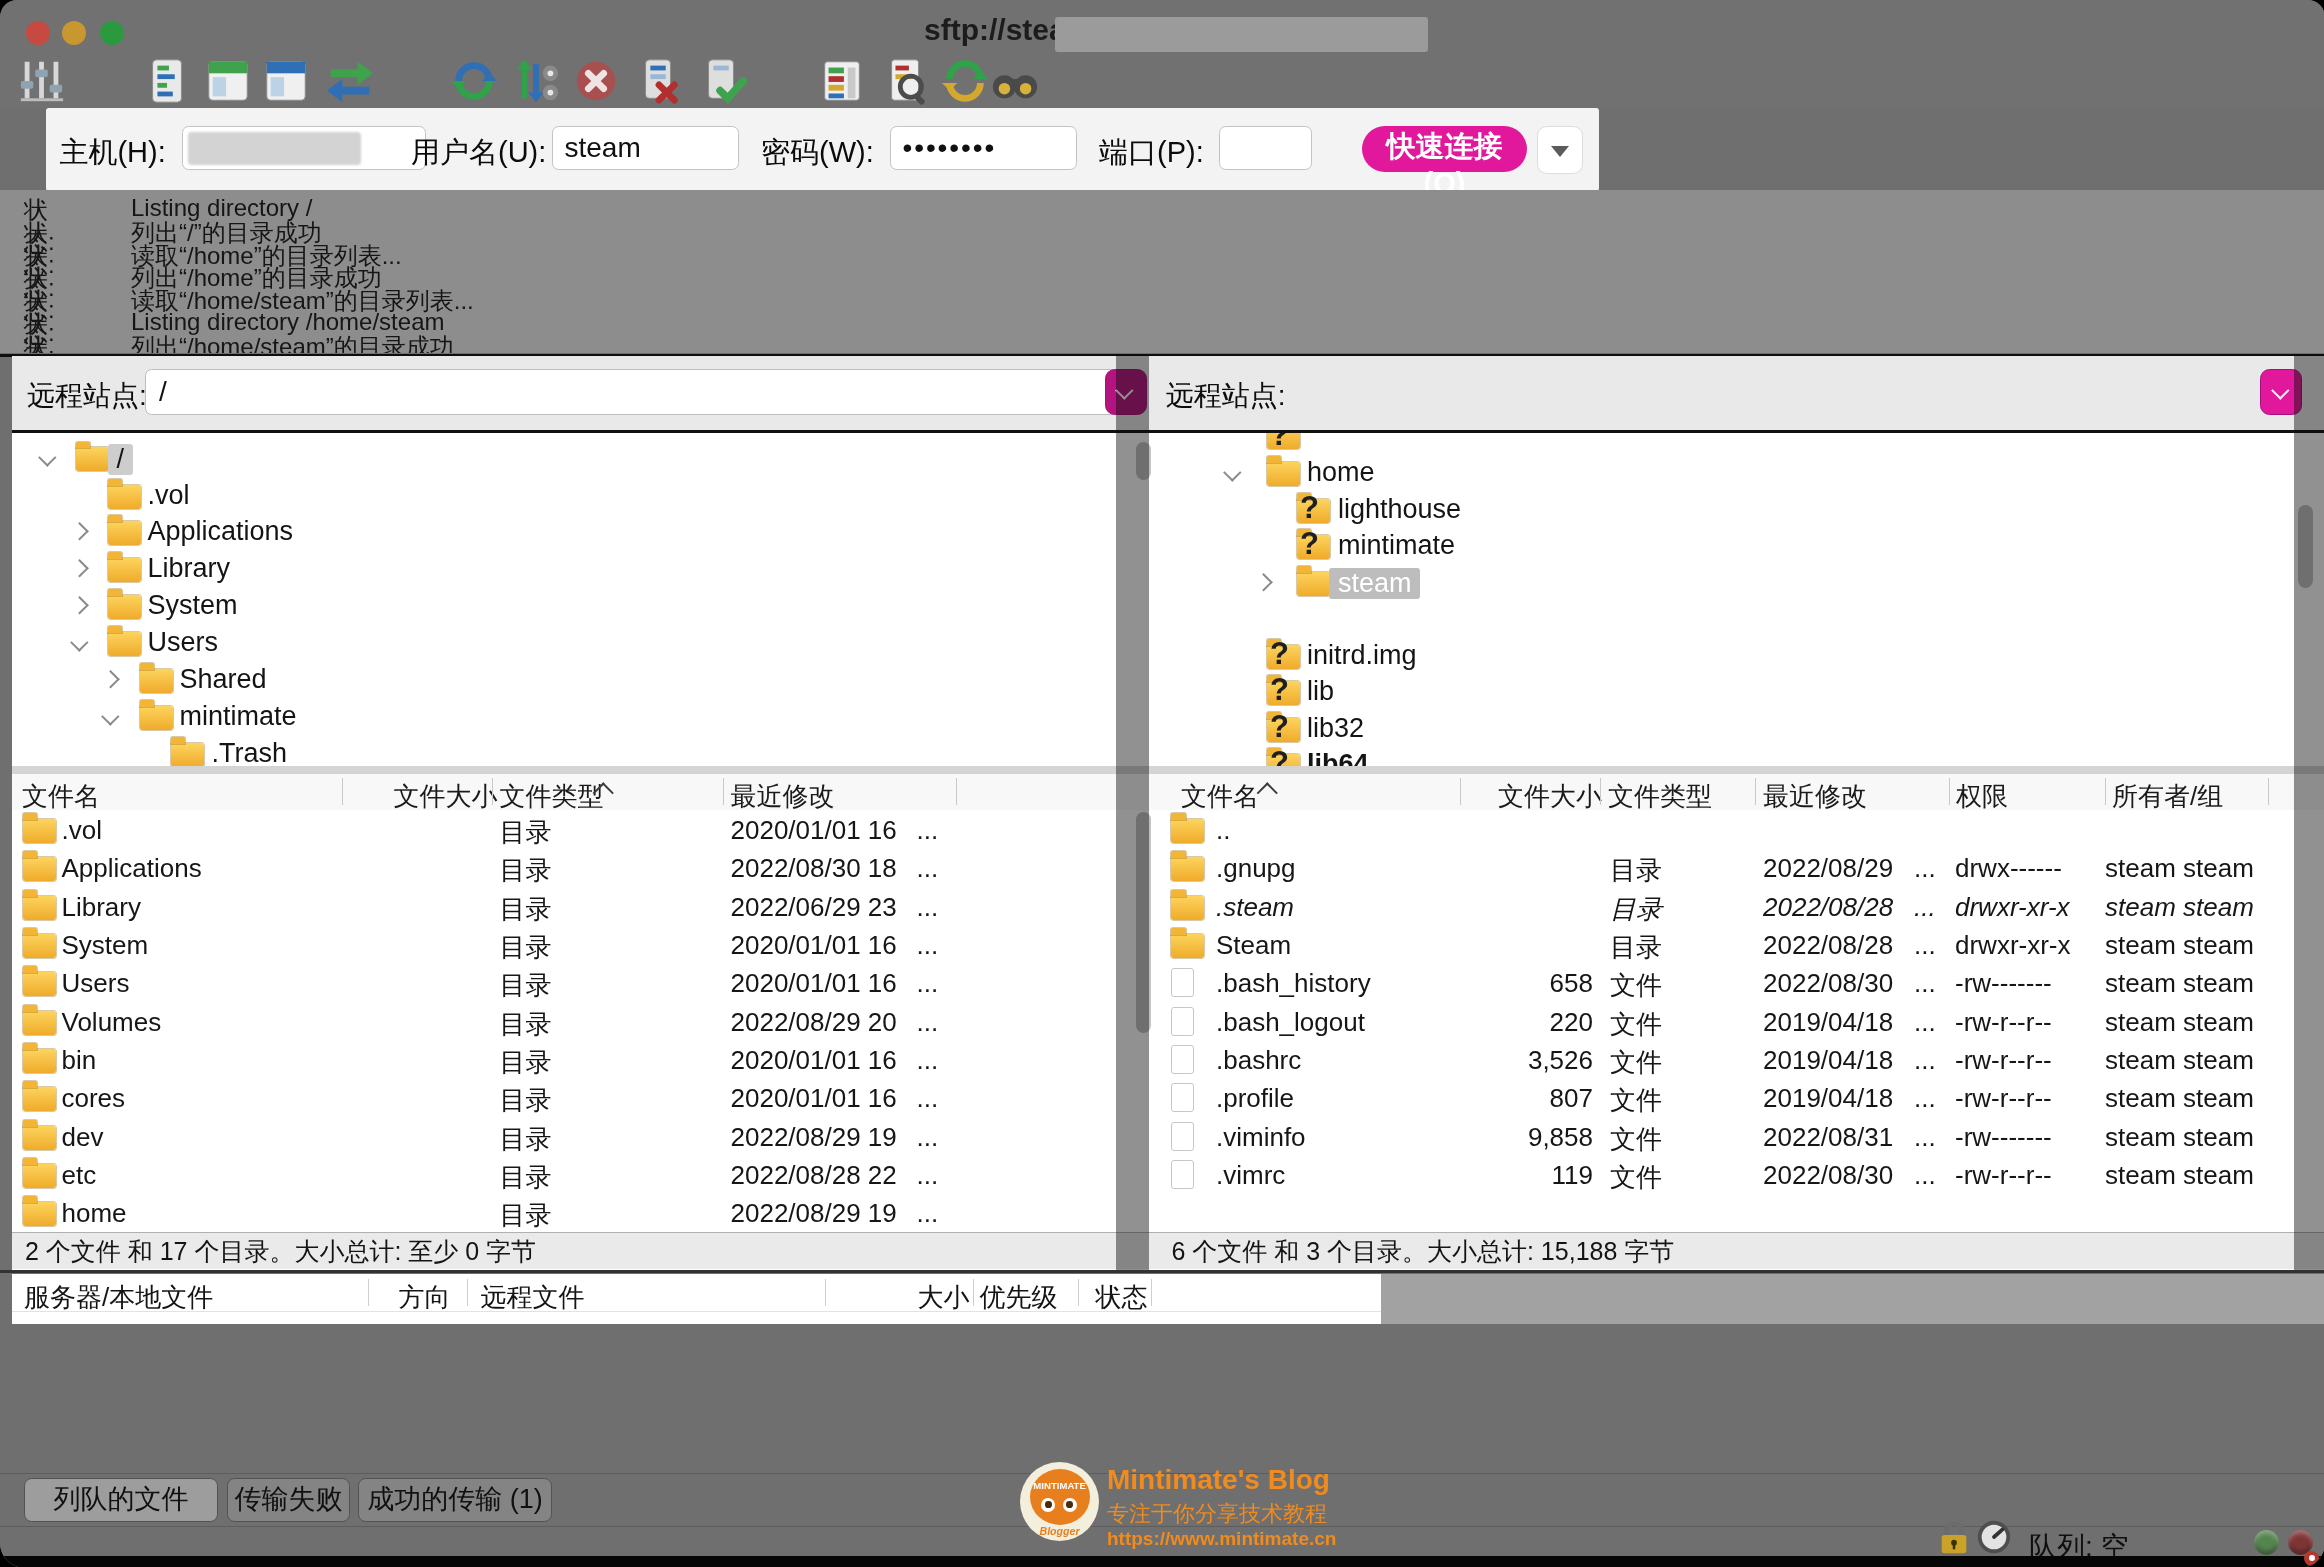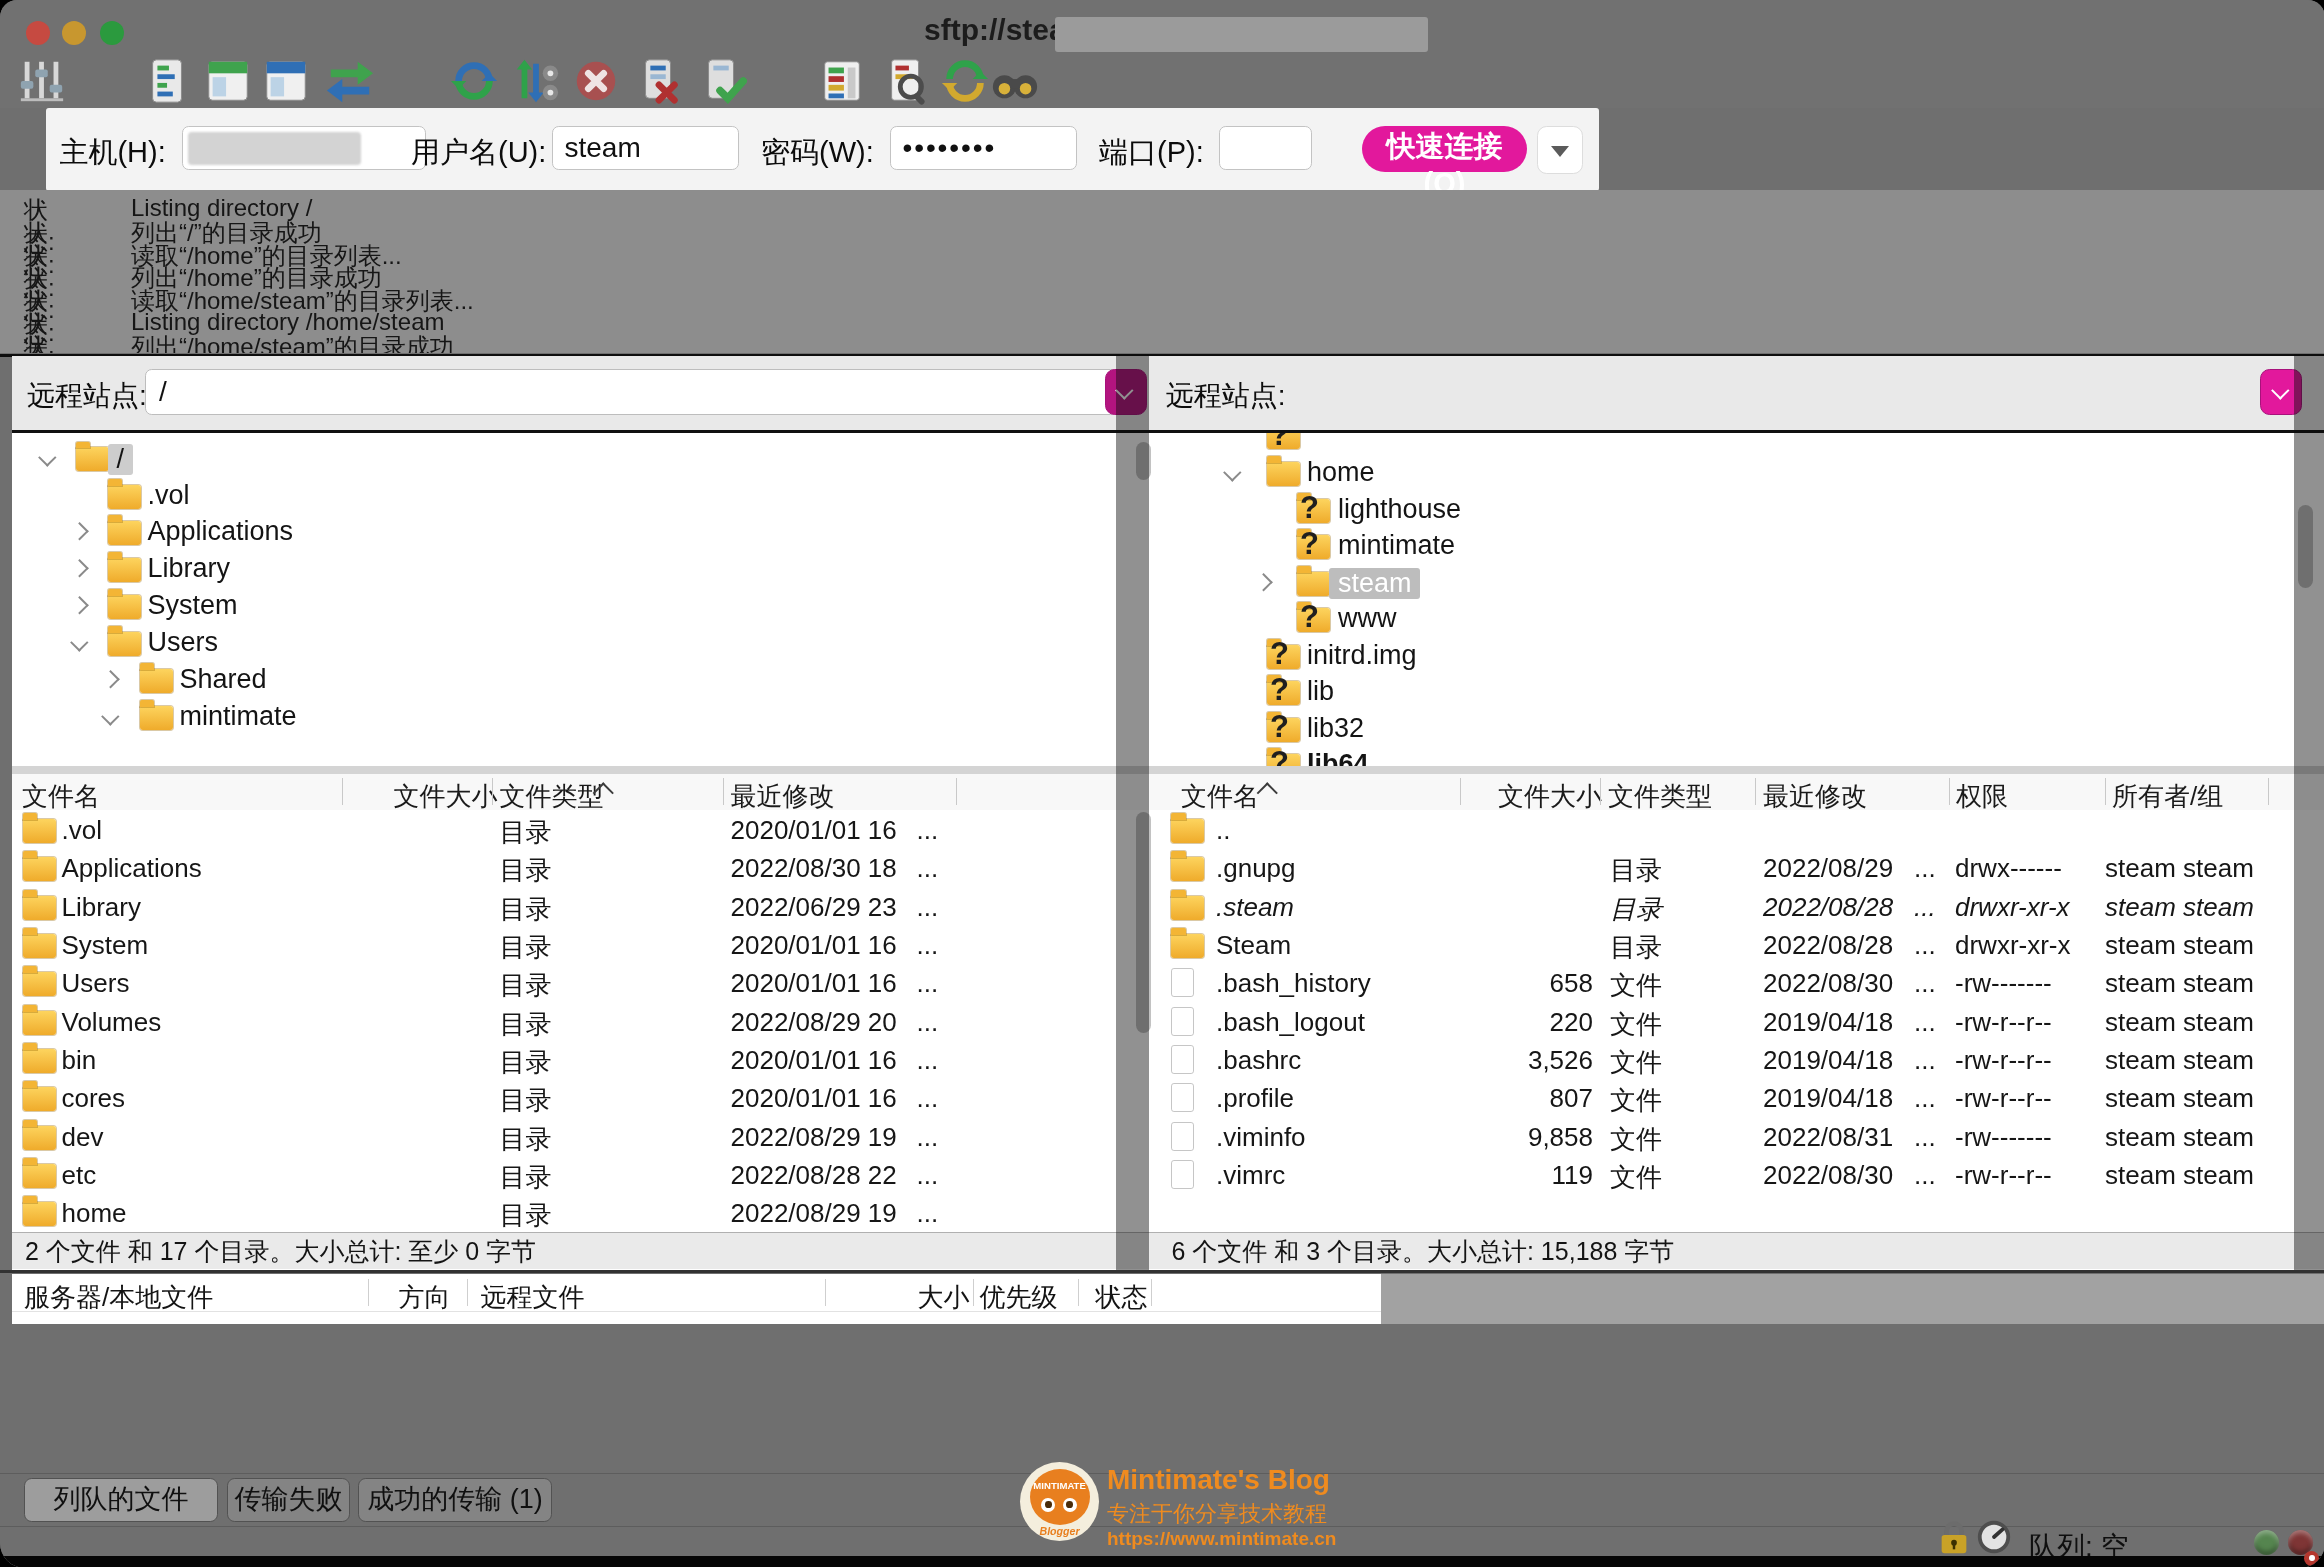--- a/index.html
+++ b/index.html
@@ -333,20 +333,24 @@
         <div class="trow" style="top: 229px; padding-left: 15px;">
           <span class="chv r" style="left: 92px; top: 10.6px;"></span>
           <span class="fi" style="left: 128px; top: 6.7px;"></span>
           <span class="lbl" style="left: 168px;">Shared</span>
         </div>
         <div class="trow" style="top: 266px;">
           <span class="chv d" style="left: 92px; top: 10.6px;"></span>
           <span class="fi" style="left: 128px; top: 6.7px;"></span>
           <span class="lbl" style="left: 168px;">mintimate</span>
         </div>
+        <div class="trow" style="top: 303px;">
+          <span class="fi" style="left: 159px; top: 6.7px;"></span>
+          <span class="lbl" style="left: 200px;">.Trash</span>
+        </div>
       </div>
     <div class="splitband"></div>
     <div class="listheader">
       <span class="hcell" style="left:10.6px">文件名</span>
       <span class="hcell" style="left:382px">文件大小</span>
       <span class="hcell" style="left:488px">文件类型</span>
       <span class="sortup" style="left:584px;top:11.5px"></span>
       <span class="hcell" style="left:719px">最近修改</span>
       <span class="hdiv" style="left:330px"></span>
         <span class="hdiv" style="left:480px"></span>
@@ -458,24 +462,20 @@
           <span class="lbl" style="left: 180px;">lighthouse</span>
         </div>
         <div class="trow" style="top: 95px;">
           <span class="fi q" style="left: 139px; top: 6.7px;"></span>
           <span class="lbl" style="left: 180px;">mintimate</span>
         </div>
         <div class="trow" style="top: 132px;">
           <span class="chv r" style="left: 99px; top: 10.6px;"></span>
           <span class="fi" style="left: 139px; top: 6.7px;"></span>
           <span class="lbl sel2" style="left: 180px;">steam</span>
-        </div>
-        <div class="trow" style="top: 168px;">
-          <span class="fi q" style="left: 139px; top: 6.7px;"></span>
-          <span class="lbl" style="left: 180px;">www</span>
         </div>
         <div class="trow" style="top: 205px;">
           <span class="fi q" style="left: 109px; top: 6.7px;"></span>
           <span class="lbl" style="left: 149px;">initrd.img</span>
         </div>
         <div class="trow" style="top: 241px;">
           <span class="fi q" style="left: 109px; top: 6.7px;"></span>
           <span class="lbl" style="left: 149px;">lib</span>
         </div>
         <div class="trow" style="top: 278px;">

